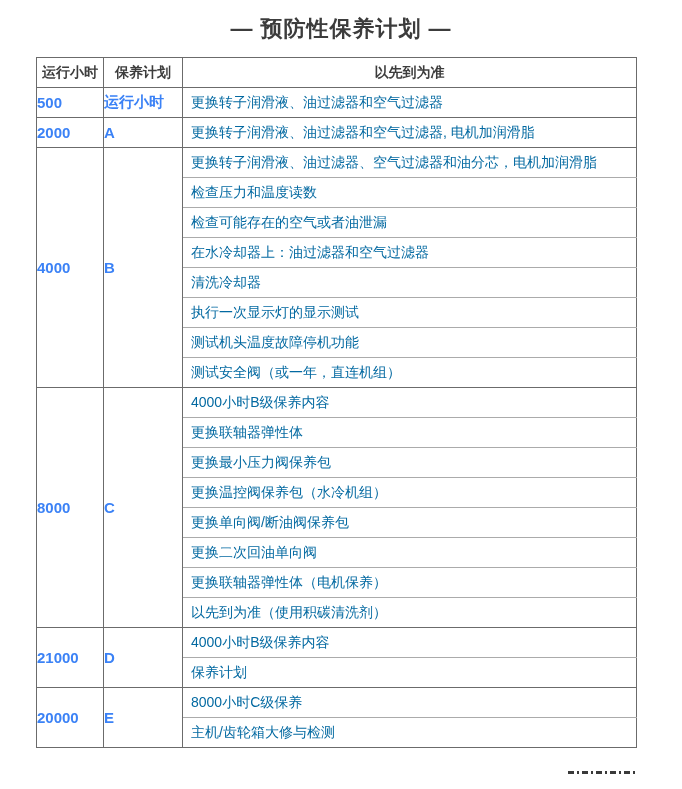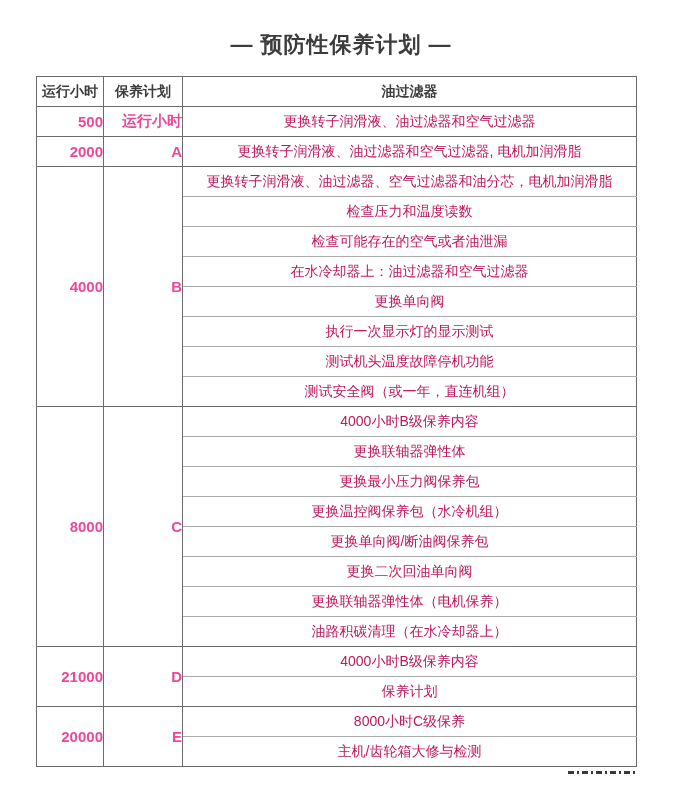--- a/index.html
+++ b/index.html
@@ -6,21 +6,21 @@
   html, body { margin: 0; padding: 0; }
   body {
     width: 682px;
     height: 789px;
     background: #ffffff;
     font-family: "Liberation Sans", "DejaVu Sans", sans-serif;
     position: relative;
     overflow: hidden;
   }
   .title {
-    margin: 16px;
+    margin: 0;
     padding-top: 14px;
     text-align: center;
     font-size: 22px;
     font-weight: bold;
     color: #3c3c3c;
     letter-spacing: 1px;
   }
   table.maintenance {
     border-collapse: collapse;
     table-layout: fixed;
@@ -42,29 +42,29 @@
     font-weight: bold;
     color: #3d3d3d;
     text-align: center;
   }
   td {
     border-left: 1px solid #6b6b6b;
     border-right: 1px solid #6b6b6b;
     border-bottom: 1px solid #6b6b6b;
   }
   td.hours, td.plan {
-    text-align: right;
+    text-align: left;
     font-weight: bold;
     font-size: 15px;
-    color: #ec4899;
+    color: #3b82f6;
   }
   td.task {
     font-size: 14px;
-    color: #be185d;
-    text-align: center;
+    color: #0369a1;
+    text-align: left;
     padding: 0 8px;
     border-bottom: 1px solid #ababab;
   }
   td.task-last {
     border-bottom: 1px solid #6b6b6b;
   }
   
   .wm-cover {
     position: absolute;
     left: 566px;
@@ -97,21 +97,21 @@
   <table class="maintenance">
     <colgroup>
       <col class="c-hours">
       <col class="c-plan">
       <col class="c-content">
     </colgroup>
     <thead>
       <tr>
         <th>运行小时</th>
         <th>保养计划</th>
-        <th>油过滤器</th>
+        <th>以先到为准</th>
       </tr>
     </thead>
     <tbody id="table-body">
         <tr>
           <td class="hours" rowspan="1">500</td>
           <td class="plan" rowspan="1">运行小时</td>
           <td class="task task-last">更换转子润滑液、油过滤器和空气过滤器</td>
         </tr>
         <tr>
           <td class="hours" rowspan="1">2000</td>
@@ -126,21 +126,21 @@
         <tr>
           <td class="task">检查压力和温度读数</td>
         </tr>
         <tr>
           <td class="task">检查可能存在的空气或者油泄漏</td>
         </tr>
         <tr>
           <td class="task">在水冷却器上：油过滤器和空气过滤器</td>
         </tr>
         <tr>
-          <td class="task">更换单向阀</td>
+          <td class="task">清洗冷却器</td>
         </tr>
         <tr>
           <td class="task">执行一次显示灯的显示测试</td>
         </tr>
         <tr>
           <td class="task">测试机头温度故障停机功能</td>
         </tr>
         <tr>
           <td class="task task-last">测试安全阀（或一年，直连机组）</td>
         </tr>
@@ -161,21 +161,21 @@
         <tr>
           <td class="task">更换单向阀/断油阀保养包</td>
         </tr>
         <tr>
           <td class="task">更换二次回油单向阀</td>
         </tr>
         <tr>
           <td class="task">更换联轴器弹性体（电机保养）</td>
         </tr>
         <tr>
-          <td class="task task-last">油路积碳清理（在水冷却器上）</td>
+          <td class="task task-last">以先到为准（使用积碳清洗剂）</td>
         </tr>
         <tr>
           <td class="hours" rowspan="2">21000</td>
           <td class="plan" rowspan="2">D</td>
           <td class="task">4000小时B级保养内容</td>
         </tr>
         <tr>
           <td class="task task-last">保养计划</td>
         </tr>
         <tr>

